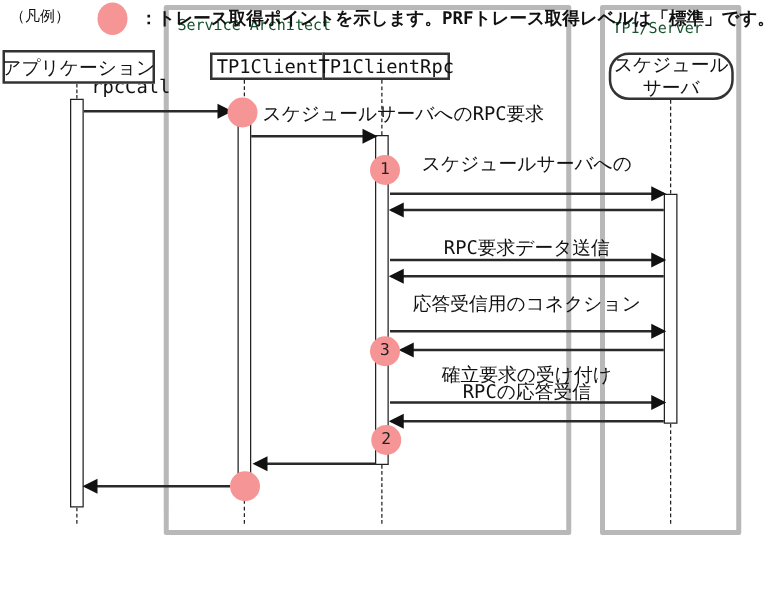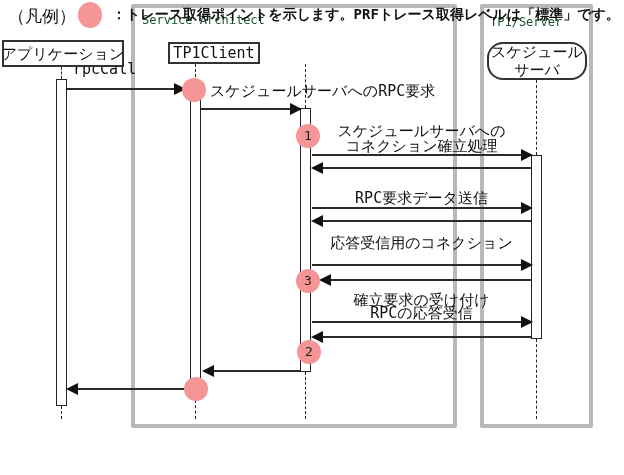--- a/index.html
+++ b/index.html
@@ -41,21 +41,21 @@
   .msg-label {
     position:absolute; font-size:15px; white-space:nowrap; z-index:5; color:#111;
   }
   .msg-label.centered { text-align:center; }
   .trace-point {
     position:absolute; width:24px; height:24px; border-radius:50%;
     background:#f69595; z-index:7; text-align:center; line-height:24px;
     font-size:13px; color:#222;
   }
   .legend-row { position:absolute; left:0; top:442; width:624px; height:30px; }
-  .legend-caption { position:absolute; left:8px; top:5px; font-size:17px; }
+  .legend-caption { position:absolute; left:8px; top:5px; font-size:12px; }
   .legend-dot {
     position:absolute; left:78px; top:2px; width:24px; height:26px;
     border-radius:50%; background:#f69595;
   }
   .legend-text { position:absolute; left:112px; top:6px; font-size:14px; white-space:nowrap;font-weight:bold; }
 </style>
 </head>
 <body>
 
 <div class="canvas">
@@ -64,20 +64,23 @@
   <div class="frame-label" style="left:142px; top:13px;">Service Architect</div>
 
   <div class="frame" style="left:480px; top:4px; width:113px; height:424px;"></div>
   <div class="frame-label" style="left:490px; top:15px;">TP1/Server</div>
 
   <div class="actor-box" style="left:2px; top:40px; width:122px; height:27px;">
     <span>アプリケーション</span>
   </div>
   <div class="actor-box" style="left:144px; top:42px; width:92px; height:22px;margin-left:24px;">
     <span>TP1Client</span>
+  </div>
+  <div class="actor-box" style="left:258px; top:42px; width:102px; height:22px;">
+    <span>TP1ClientRpc</span>
   </div>
   <div class="actor-box" style="left:487px; top:42px; width:100px; height:38px;border-radius:16px;">
     <span>スケジュール</span>
     <span>サーバ</span>
   </div>
 
   <div class="lifeline" style="left:61px; top:67px; height:12px;"></div>
   <div class="lifeline" style="left:61px; top:406px; height:13px;"></div>
   <div class="lifeline" style="left:195px; top:64px; height:18px;"></div>
   <div class="lifeline" style="left:195px; top:400px; height:19px;"></div>
@@ -100,21 +103,20 @@
   <div class="msg-arrow right" style="left:312px; top:264px; width:219px;"></div>
   <div class="msg-arrow left" style="left:321px; top:279px; width:210px;"></div>
   <div class="msg-arrow right" style="left:312px; top:321px; width:219px;"></div>
   <div class="msg-arrow left" style="left:313px; top:336px; width:218px;"></div>
   <div class="msg-arrow left" style="left:204px; top:370px; width:96px;"></div>
   <div class="msg-arrow left" style="left:68px; top:388px; width:116px;"></div>
 
   <div class="msg-label" style="left:73px; top:60px;text-align:right;">rpcCall</div>
   <div class="msg-label" style="left:210px; top:82px;">スケジュールサーバへのRPC要求</div>
   <div class="msg-label centered" style="left:312px; top:122px; width:219px;">スケジュールサーバへの</div>
-  <div class="msg-label centered" style="left:312px; top:137px; width:219px;">コネクション確立処理</div>
   <div class="msg-label centered" style="left:312px; top:234px; width:219px;">応答受信用のコネクション</div>
   <div class="msg-label centered" style="left:312px; top:189px; width:219px;">RPC要求データ送信</div>
   <div class="msg-label centered" style="left:312px; top:249px; width:219px;margin-top:42px;">確立要求の受け付け</div>
   <div class="msg-label centered" style="left:312px; top:304px; width:219px;">RPCの応答受信</div>
 
   <div class="trace-point" style="left:182px; top:78px;"></div>
   <div class="trace-point" style="left:296px; top:124px;">1</div>
   <div class="trace-point" style="left:296px; top:269px;">3</div>
   <div class="trace-point" style="left:297px; top:340px;">2</div>
   <div class="trace-point" style="left:184px; top:377px;"></div>

